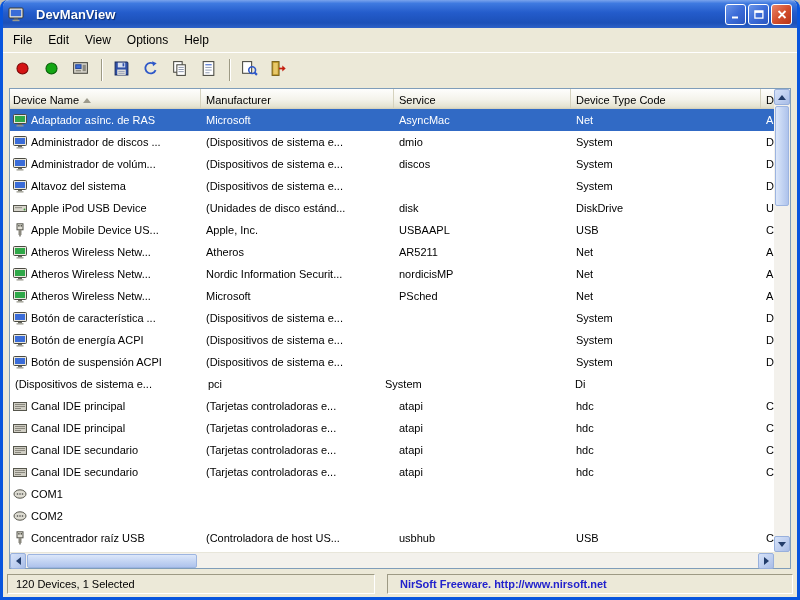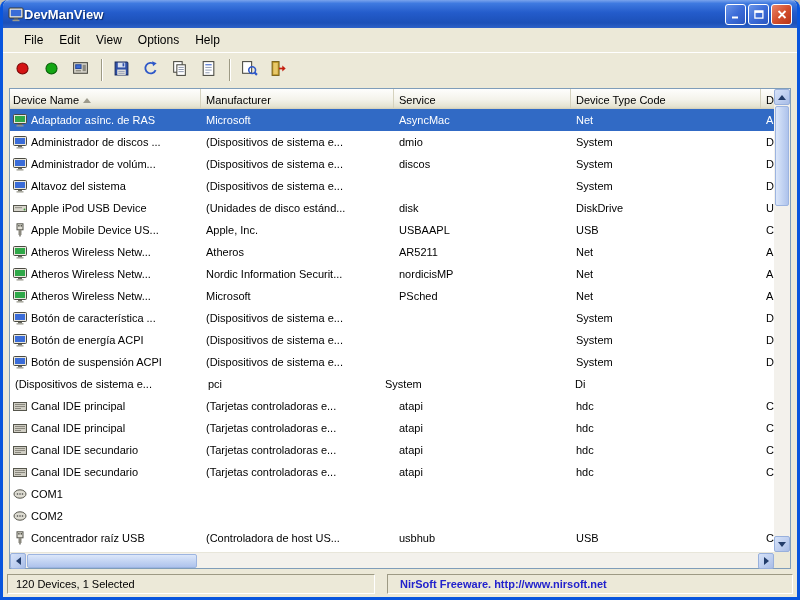--- a/index.html
+++ b/index.html
@@ -2,34 +2,34 @@
 <html><head>
 <meta charset="utf-8">
 <style>
   * { box-sizing: border-box; margin: 0; padding: 0; }
   html,body { width: 800px; height: 600px; overflow: hidden; background: #C6C2B6;
               font-family: "Liberation Sans", sans-serif; }
   .window { position: absolute; inset: 0; display: flex; flex-direction: column;
             border: 3px solid #0855DD; border-top: none; border-radius: 8px 8px 0 0;
             background: #ECE9D8; }
   
-  .titlebar { height: 28px; flex: 0 0 28px; display: flex; align-items: center; gap: 0;
+  .titlebar { height: 28px; flex: 0 0 28px; display: flex; align-items: center; gap: 12px;
               padding: 0 5px 0 5px; border-radius: 6px 6px 0 0;
               background: linear-gradient(180deg,#7AA4EC 0%,#3F7AE0 12%,#245CCB 45%,#1C50B8 82%,#2E62C8 100%);
               color: #fff; }
   .titlebar .title { font-size: 13px; font-weight: bold; text-shadow: 1px 1px 1px #0A2A6A; }
   .appicon { width: 16px; height: 16px; display: inline-flex; }
   .winbtns { margin-left: auto; display: flex; gap: 2px; }
   .winbtn { width: 21px; height: 21px; border-radius: 3px; border: 1px solid #FFFFFF;
             display: flex; align-items: center; justify-content: center; cursor: default;
             background: linear-gradient(135deg,#6C96E8 0%,#3C6CD8 50%,#2A56C0 100%); }
   .winbtn.close { background: linear-gradient(135deg,#E8846A 0%,#D4502E 50%,#B83418 100%); }
   
   .menubar { height: 24px; flex: 0 0 24px; display: flex; align-items: center;
-             padding-left: 13px; font-size: 12px; background: #ECE9D8; }
+             padding-left: 2px; font-size: 12px; background: #ECE9D8; }
   .menuitem { padding: 3px 8px; }
   
   .toolbar { height: 34px; flex: 0 0 34px; display: flex; align-items: center;
              padding: 2px 6px; border-top: 1px solid #FFFFFF; background: #ECE9D8; }
   .tbtn { width: 27px; height: 27px; border: 1px solid transparent; background: transparent;
           display: flex; align-items: center; justify-content: center; margin-right: 2px; }
   .tsep { width: 2px; height: 22px; margin: 0 5px; border-left: 1px solid #9D9A84;
           border-right: 1px solid #FFFFFF; }
   
   .listframe { flex: 1; margin: 2px 6px 2px 6px; border: 1px solid #7F9DB9; background: #fff;

